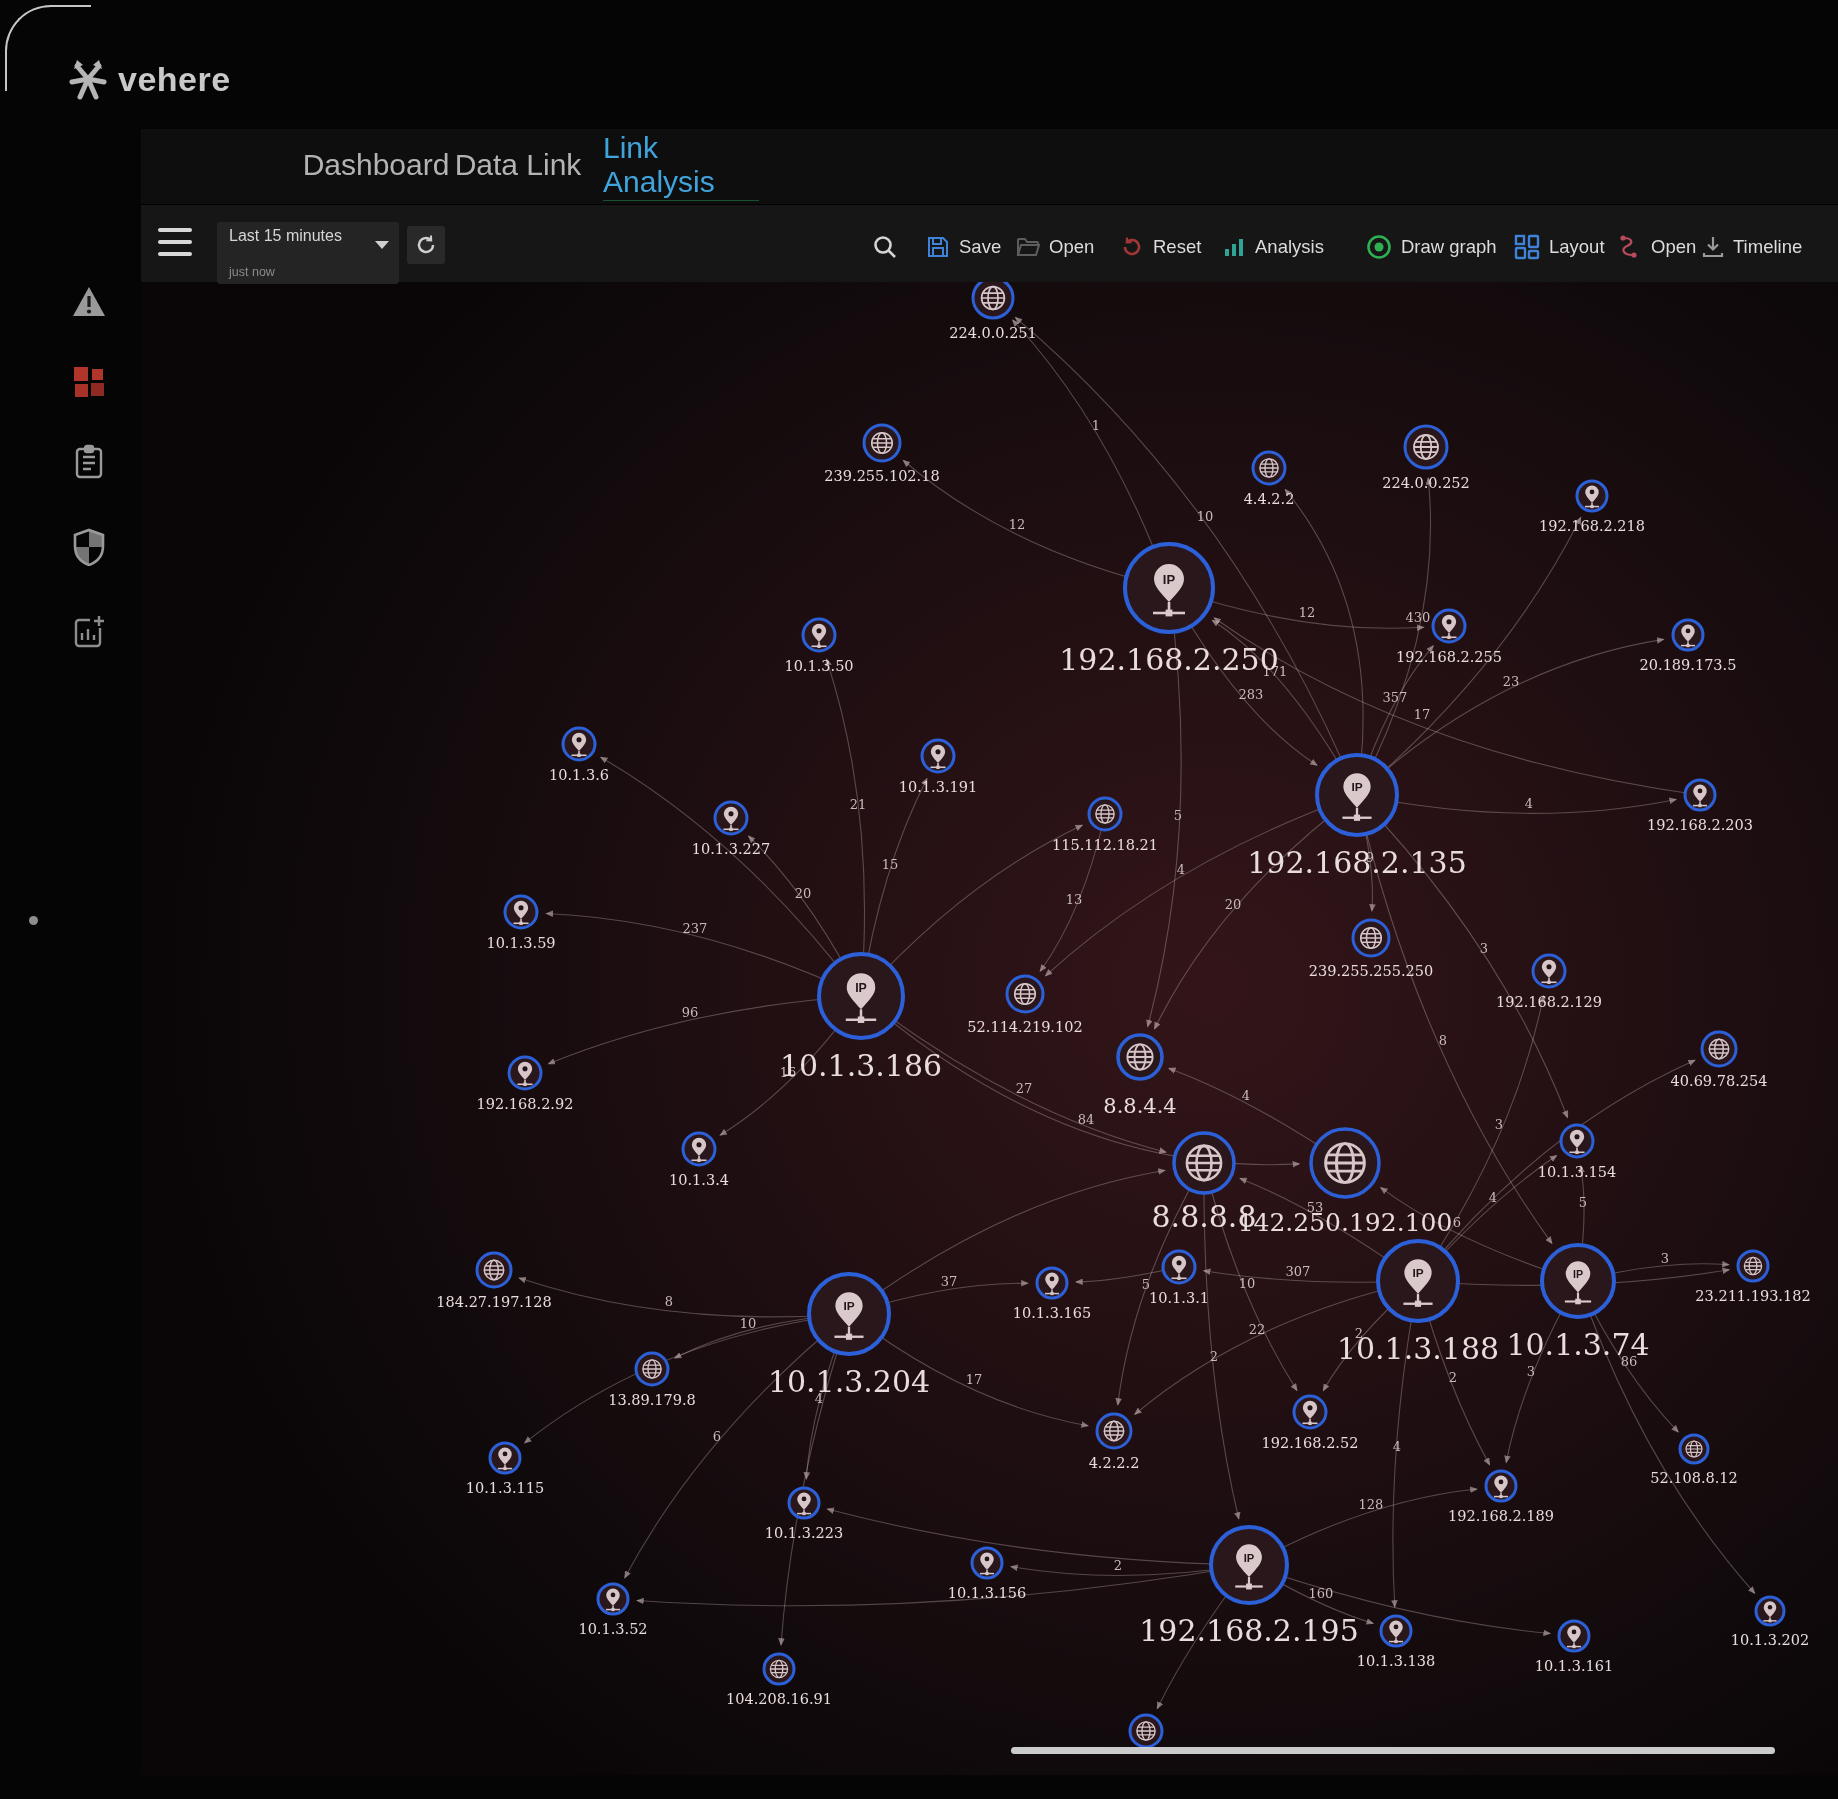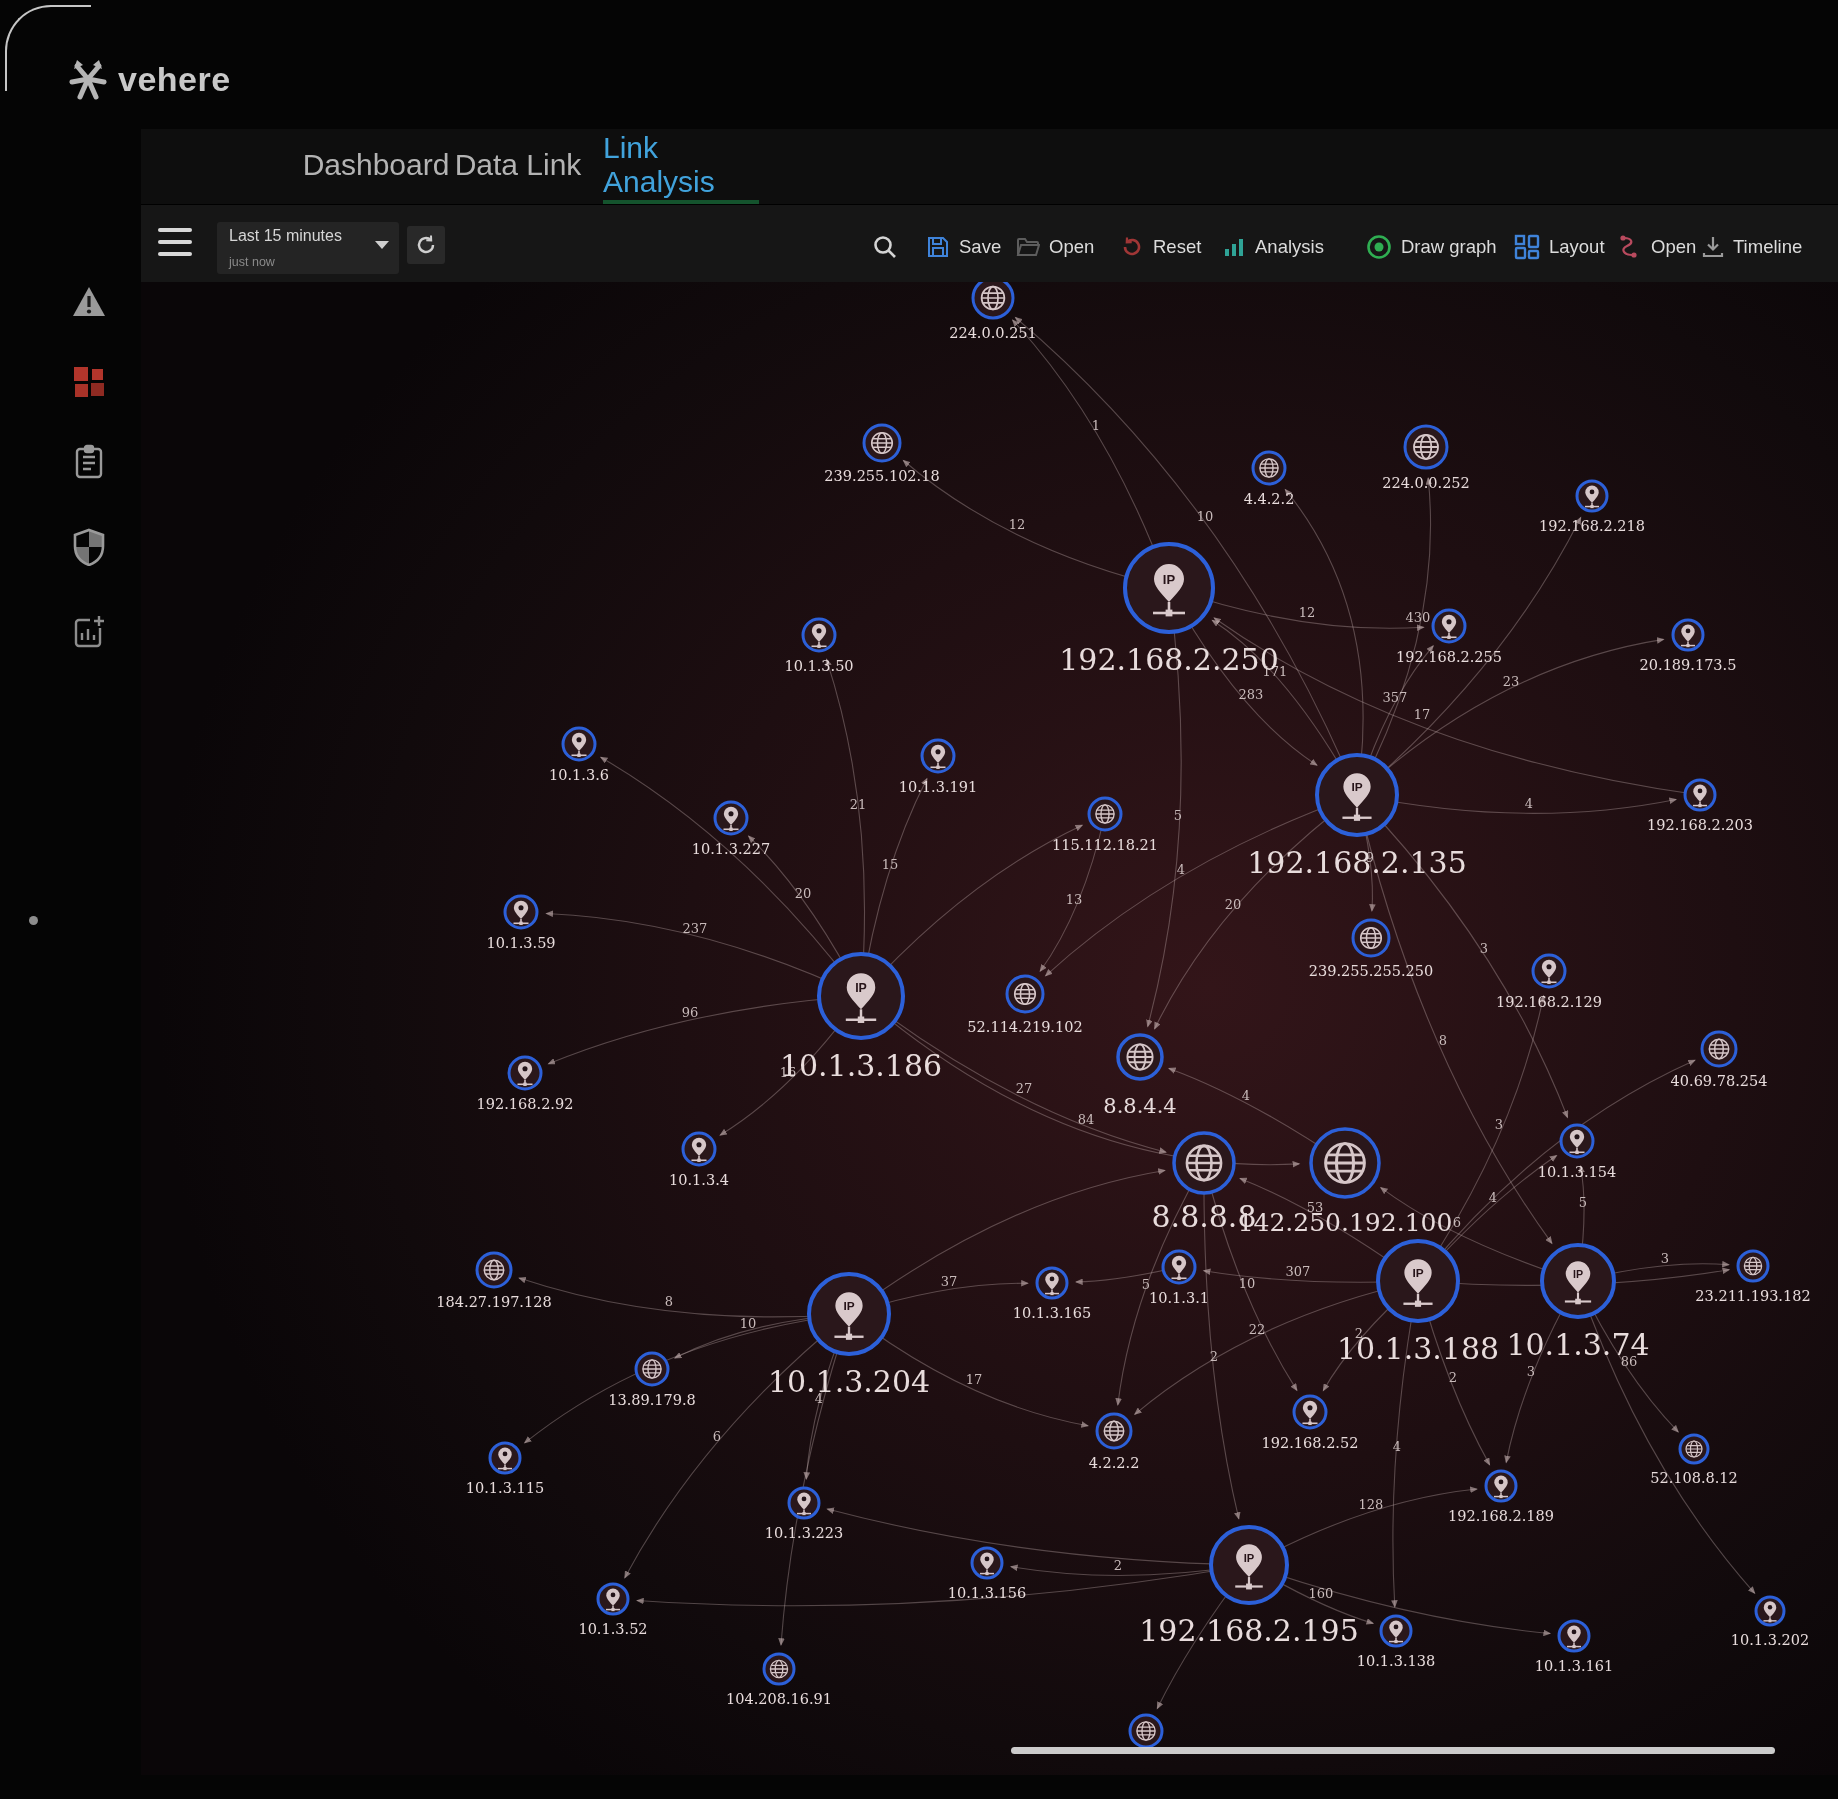--- a/index.html
+++ b/index.html
@@ -14,28 +14,28 @@
   .logo{position:absolute;left:66px;top:56px;display:flex;align-items:center;gap:8px;z-index:46;}
   .logo-text{color:#c9c9c9;font-size:34px;font-weight:bold;letter-spacing:.5px;}
   
   .sidebar{position:absolute;left:0;top:129px;width:141px;bottom:0;background:#050505;z-index:25;}
   .side-ic{position:absolute;left:70px;width:38px;height:38px;display:flex;align-items:center;
     justify-content:center;cursor:pointer;}
   
   .tabsbar{position:absolute;left:141px;top:129px;right:0;height:75px;background:#0e0e0e;z-index:20;}
   .tab{position:absolute;top:0;height:71px;display:flex;align-items:center;justify-content:center;
     color:#b3b3b3;font-size:30px;cursor:pointer;}
-  .tab.active{color:#41a3dc;border-bottom:8px solid #14532d;}
+  .tab.active{color:#41a3dc;border-bottom:1px solid #14532d;}
   
   .toolbar{position:absolute;left:141px;top:204px;right:0;height:77px;background:#161616;z-index:20;
     border-top:1px solid #000;}
   .hamburger{position:absolute;left:158px;top:228px;width:34px;height:28px;display:flex;flex-direction:column;
     justify-content:space-between;cursor:pointer;z-index:21;}
   .hamburger span{display:block;height:4px;background:#d8d8d8;border-radius:2px;}
-  .timebox{position:absolute;left:217px;top:222px;width:182px;height:52px;background:#242424;border-radius:3px;
+  .timebox{position:absolute;left:217px;top:222px;width:182px;height:62px;background:#242424;border-radius:3px;
     z-index:21;cursor:pointer;}
   .timebox .t1{position:absolute;left:12px;top:5px;font-size:16px;color:#d6d6d6;}
   .timebox .t2{position:absolute;left:12px;bottom:5px;font-size:12.5px;color:#8a8a8a;}
   .timebox .caret{position:absolute;right:10px;top:19px;width:0;height:0;border-left:7px solid transparent;
     border-right:7px solid transparent;border-top:8px solid #cfcfcf;}
   .refresh{position:absolute;left:407px;top:226px;width:38px;height:38px;background:#292929;border-radius:3px;
     color:#cfcfcf;font-size:22px;display:flex;align-items:center;justify-content:center;cursor:pointer;z-index:21;}
   .searchbox{position:absolute;left:457px;top:222px;width:392px;height:46px;z-index:21;}
   .searchbox input{width:100%;height:100%;box-sizing:border-box;background:#1d1d1d;border:none;outline:none;
     color:#ddd;font-size:18px;padding-left:24px;font-family:"Liberation Sans",sans-serif;border-radius:2px;}

